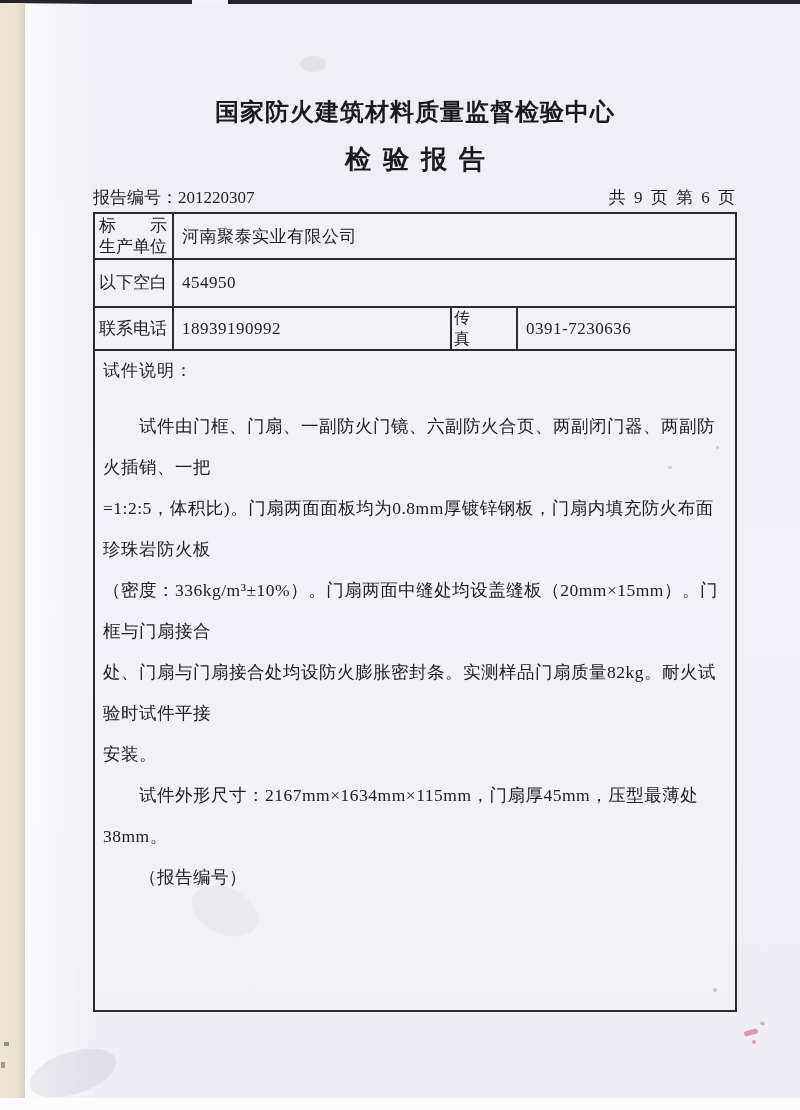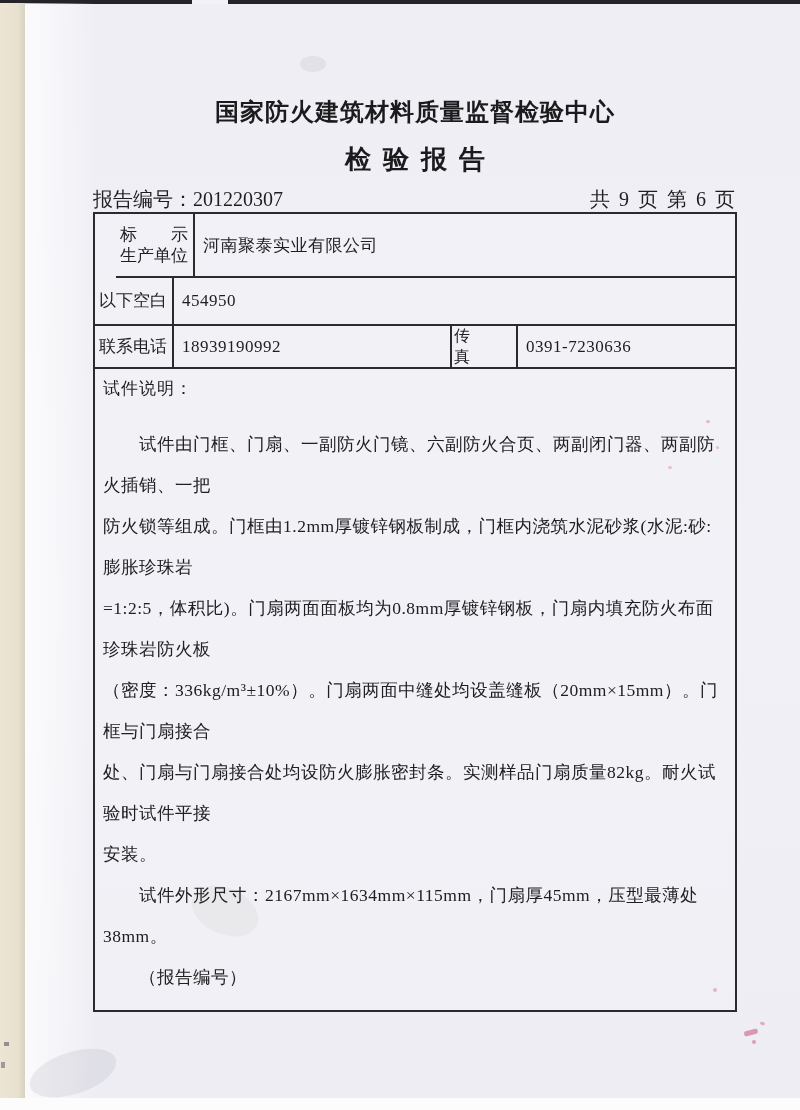--- a/index.html
+++ b/index.html
@@ -37,29 +37,29 @@
   .sp7{left:713px;top:988px;width:4px;height:4px;opacity:.5;}
   .dot-dark1{position:absolute;left:4px;top:1042px;width:5px;height:4px;background:rgba(60,60,80,0.5);}
   .dot-dark2{position:absolute;left:1px;top:1062px;width:4px;height:6px;background:rgba(70,60,90,0.45);}
 
   
   .title{position:absolute;left:93px;top:96px;width:644px;text-align:center;
     font-size:24px;font-weight:bold;letter-spacing:1px;color:#1b1b1d;}
   .subtitle{position:absolute;left:93px;top:142px;width:644px;text-align:center;
     font-size:26px;font-weight:bold;letter-spacing:12px;padding-left:12px;box-sizing:border-box;color:#1b1b1d;}
   .meta{position:absolute;left:93px;top:186px;width:644px;display:flex;
-    justify-content:space-between;font-size:20px;}
+    justify-content:space-between;font-size:17px;}
   .meta .pagination{letter-spacing:2px;}
 
   
   .info-table{position:absolute;left:93px;top:212px;width:644px;height:800px;
     border:2px solid #2b2b2e;box-sizing:border-box;display:flex;flex-direction:column;
     background:rgba(255,255,255,0.12);}
   .t-row{display:flex;border-bottom:2px solid #2b2b2e;box-sizing:border-box;flex:0 0 auto;}
-  .r1{height:64px;margin-left:21px;}.r2{height:47px;}.r3{height:48px;}.r4{height:43px;}
+  .r1{height:46px;}.r2{height:47px;}.r3{height:48px;}.r4{height:43px;}
   .cell{display:flex;align-items:center;box-sizing:border-box;font-size:17px;}
   .label-cell{width:79px;flex:0 0 79px;border-right:2px solid #2b2b2e;
     padding:0 4px;font-size:17px;justify-content:flex-start;white-space:pre-line;line-height:1.25;}
   .value-cell{flex:1 1 auto;padding:0 8px;letter-spacing:0.5px;}
   .fax-label-cell{width:68px;flex:0 0 68px;border-left:2px solid #2b2b2e;border-right:2px solid #2b2b2e;
     padding:5px 2px;font-size:16px;white-space:pre-line;}
   .phone-cell{flex:0 0 276px;width:276px;padding:0 8px;}
   .fax-value-cell{flex:1 1 auto;padding:0 8px;}
 
   
@@ -120,21 +120,20 @@
       <div class="cell label-cell">联系电话</div>
       <div class="cell value-cell phone-cell">18939190992</div>
       <div class="cell fax-label-cell">传　　真</div>
       <div class="cell value-cell fax-value-cell">0391-7230636</div>
     </div>
 
     <div class="specimen-cell">
       <div class="specimen-heading">试件说明：</div>
       <div class="specimen-body">
           <div>　　试件由门框、门扇、一副防火门镜、六副防火合页、两副闭门器、两副防火插销、一把</div>
-          <div>防火锁等组成。门框由1.2mm厚镀锌钢板制成，门框内浇筑水泥砂浆(水泥:砂:膨胀珍珠岩</div>
           <div>=1:2:5，体积比)。门扇两面面板均为0.8mm厚镀锌钢板，门扇内填充防火布面珍珠岩防火板</div>
           <div>（密度：336kg/m³±10%）。门扇两面中缝处均设盖缝板（20mm×15mm）。门框与门扇接合</div>
           <div>处、门扇与门扇接合处均设防火膨胀密封条。实测样品门扇质量82kg。耐火试验时试件平接</div>
           <div>安装。</div>
         </div>
       <div class="specimen-body" style="margin-top:0;">
           <div>　　试件外形尺寸：2167mm×1634mm×115mm，门扇厚45mm，压型最薄处38mm。</div>
           <div>　　（报告编号）</div>
         </div>
     </div>

